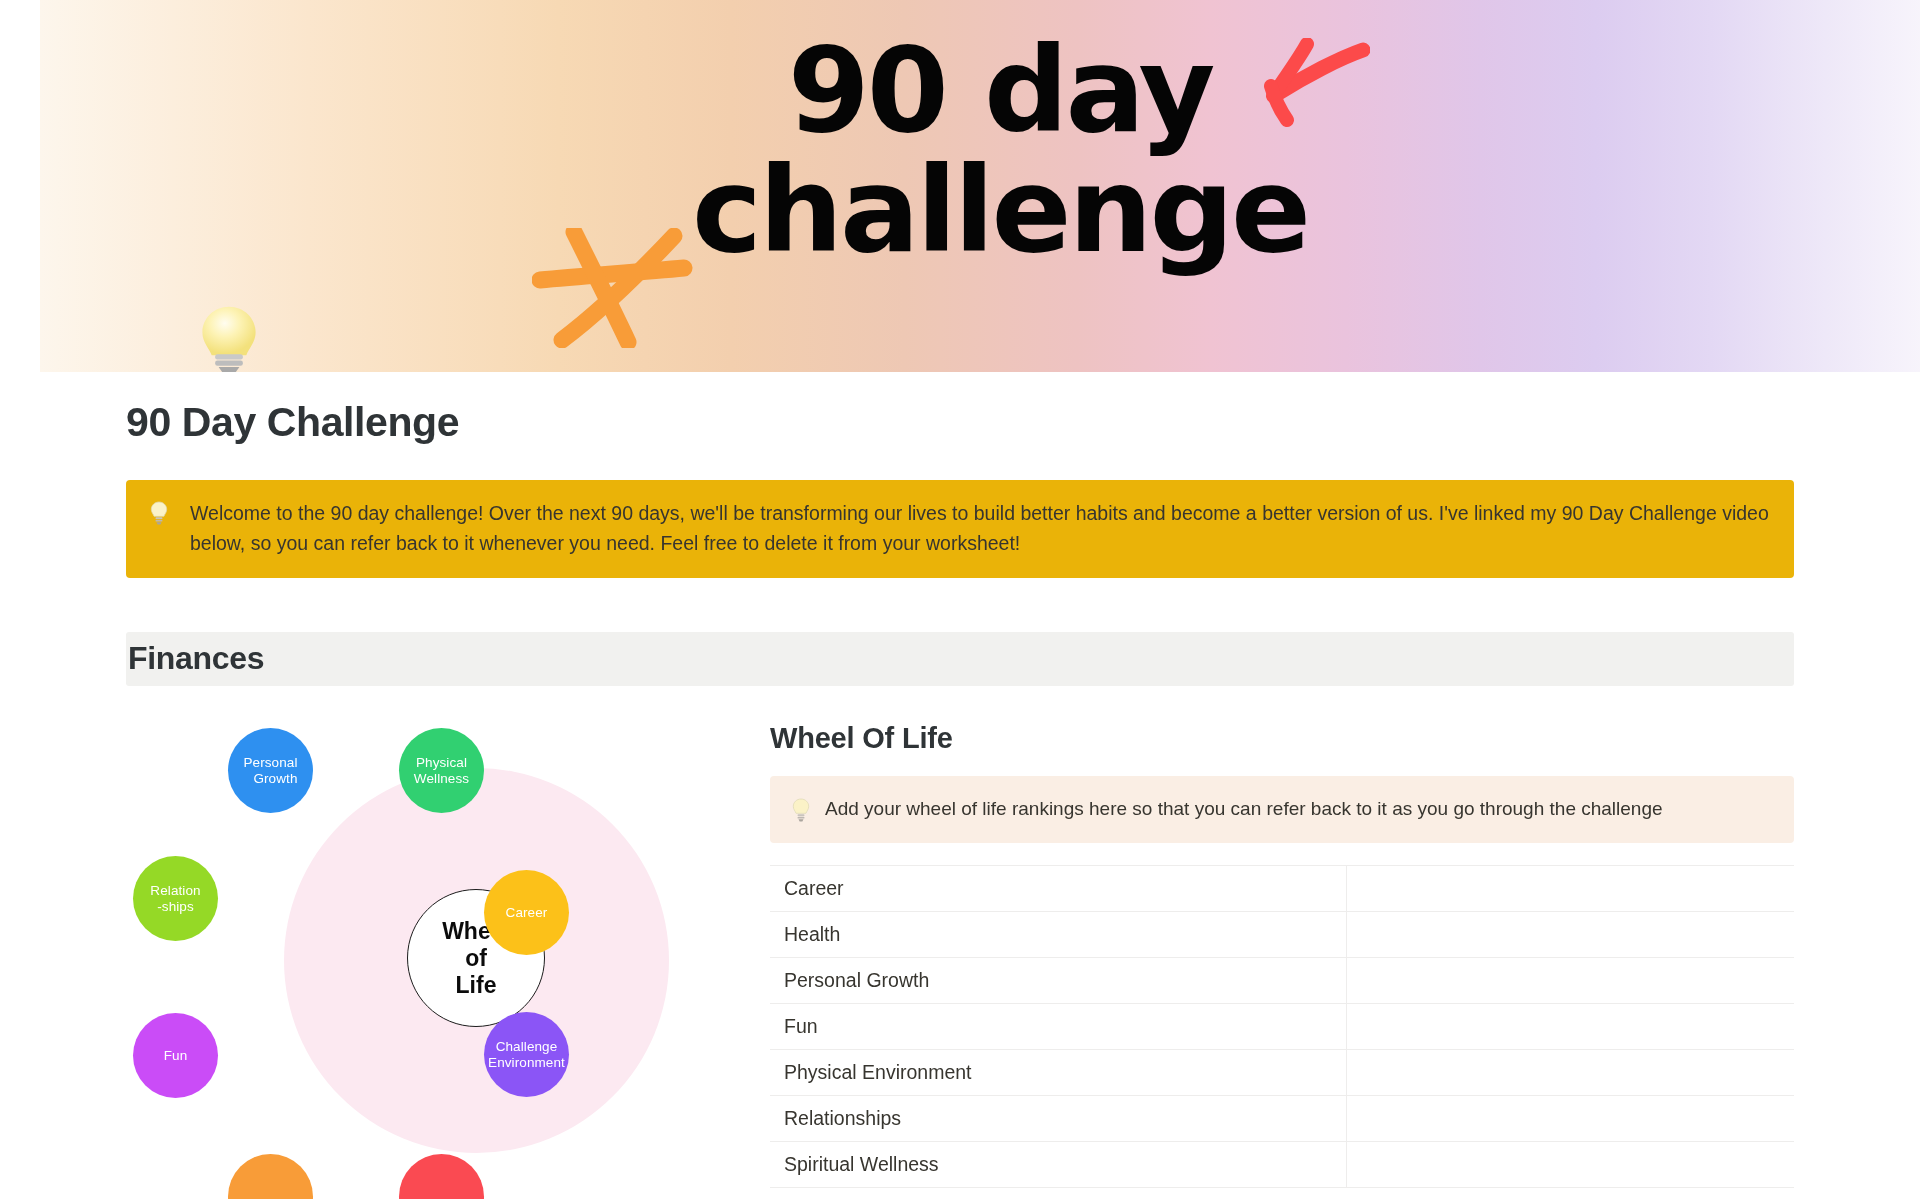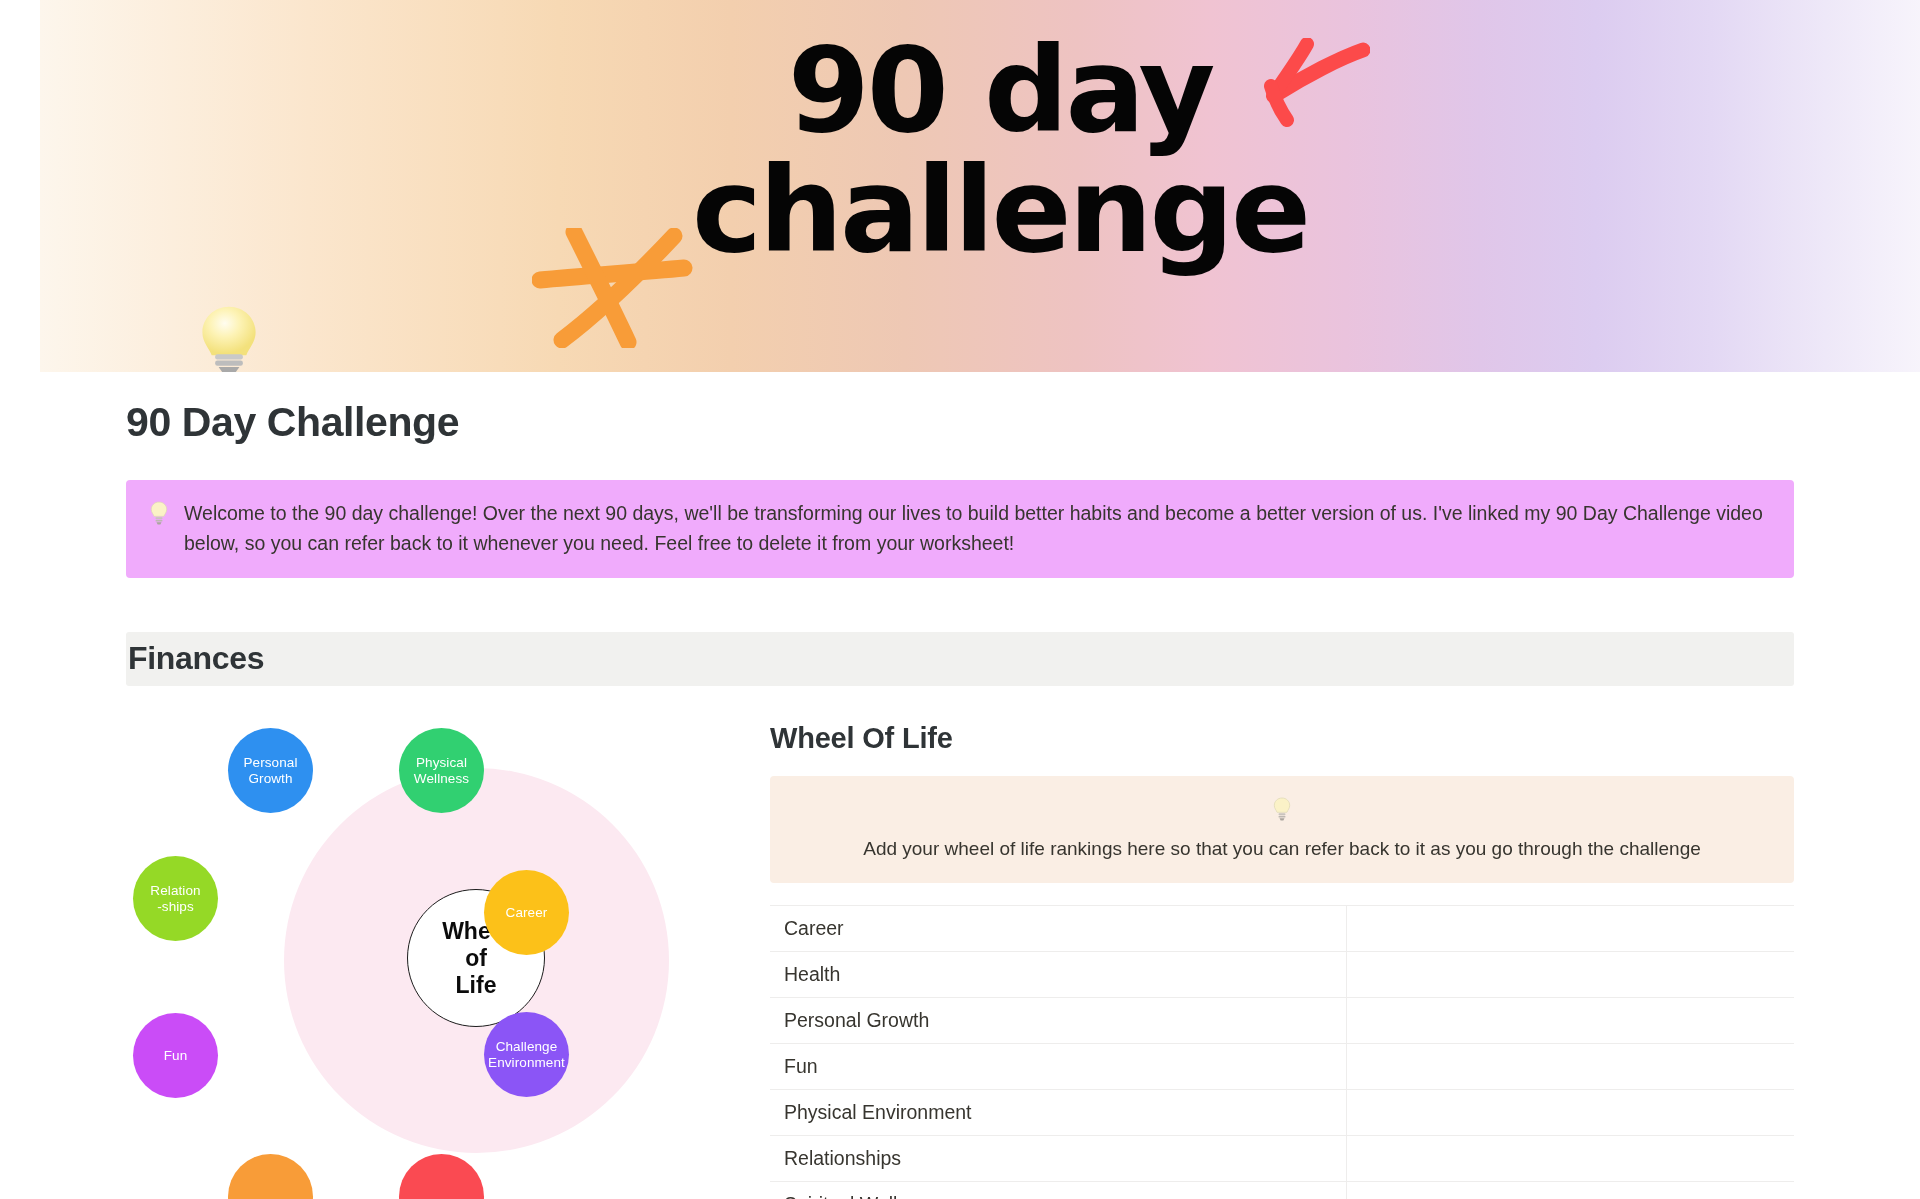--- a/index.html
+++ b/index.html
@@ -89,22 +89,22 @@
     font-size: 41px;
     font-weight: 700;
     color: #2f3437;
     letter-spacing: -0.4px;
   }
 
   
   .callout {
     display: flex;
     align-items: flex-start;
-    gap: 14px;
-    background: #f0abfc;
+    gap: 20px;
+    background: #eab308;
     border-radius: 4px;
     padding: 19px 22px 20px 22px;
     margin-top: 34px;
   }
   .callout-icon {
     flex: 0 0 auto;
     width: 22px;
     height: 26px;
     margin-top: 1px;
   }
@@ -206,21 +206,20 @@
     letter-spacing: -0.2px;
   }
   .callout-sm {
     display: flex;
     align-items: center;
     gap: 13px;
     background: #faeee4;
     border-radius: 4px;
     padding: 19px 20px;
     margin-top: 21px;
-    flex-direction: column;
   }
   .callout-sm .callout-text { font-size: 19px; }
 
   table.rank-table {
     width: 100%;
     border-collapse: collapse;
     margin-top: 22px;
     table-layout: fixed;
   }
   table.rank-table td {
@@ -293,21 +292,21 @@
 
   <div class="columns">
 
     <div class="col-left">
       <div class="wheel">
         <div class="wheel-bg"></div>
         <div class="wheel-center">Wheel
 of
 Life</div>
         <div id="wheel-nodes">
-            <div class="node" style="left: 104px; top: 12px; width: 85px; height: 85px; background: rgb(46, 144, 240);">Personal
+            <div class="node" style="left: 104px; top: 12px; width: 85px; height: 85px; background: rgb(46, 144, 240); text-align: right;">Personal
 Growth</div>
             <div class="node" style="left: 275px; top: 12px; width: 85px; height: 85px; background: rgb(49, 208, 113);">Physical
 Wellness</div>
             <div class="node" style="left: 360px; top: 154px; width: 85px; height: 85px; background: rgb(252, 193, 25);">Career</div>
             <div class="node" style="left: 360px; top: 296px; width: 85px; height: 85px; background: rgb(139, 85, 246);">Challenge
 Environment</div>
             <div class="node" style="left: 9px; top: 140px; width: 85px; height: 85px; background: rgb(149, 217, 38);">Relation
 -ships</div>
             <div class="node" style="left: 9px; top: 297px; width: 85px; height: 85px; background: rgb(202, 76, 247);">Fun</div>
             <div class="node" style="left: 104px; top: 438px; width: 85px; height: 85px; background: rgb(248, 156, 56);"></div>

